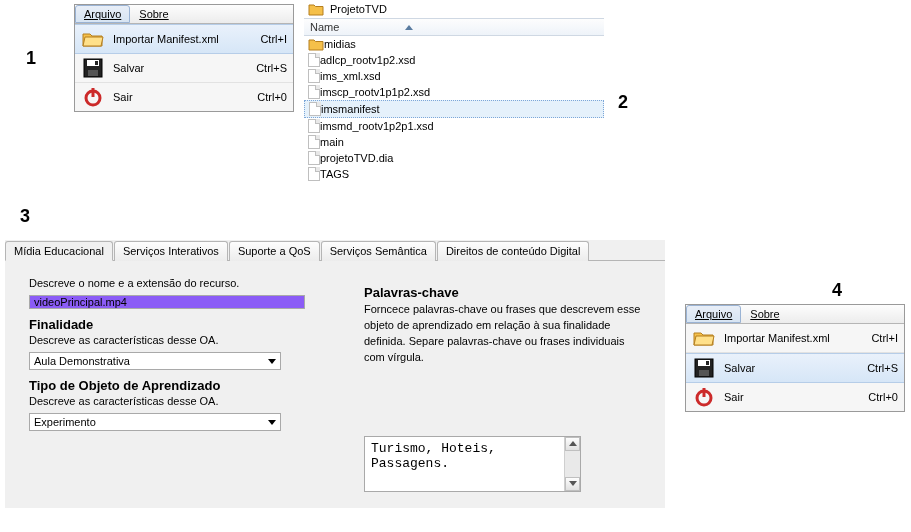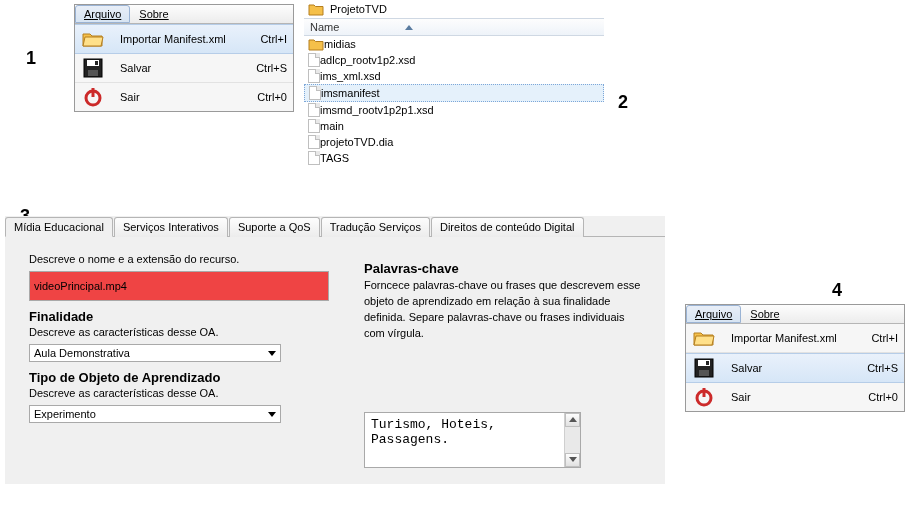--- a/index.html
+++ b/index.html
@@ -58,21 +58,21 @@
   .menu-item:last-child { border-bottom: none; }
   .menu-item.hover {
     background: linear-gradient(#e9f1fb,#d6e6f7);
     border-top: 1px solid #b6cde8;
     border-bottom: 1px solid #b6cde8;
   }
   .menu-item .icon {
     width: 24px; height: 20px;
     display: flex; align-items: center; justify-content: center;
   }
-  .menu-item .label { flex: 1; margin-left: 7px; }
+  .menu-item .label { flex: 1; }
   .menu-item .shortcut { color: #000; }
 
   
   .browser {
     position: absolute;
     left: 304px;
     top: 0;
     width: 300px;
   }
   .path-row {
@@ -116,21 +116,21 @@
   }
   .file-icon.doc::after {
     content:""; position:absolute; right:-1px; top:-1px;
     width:4px;height:4px;background:#e8e8e8;border-left:1px solid #bfbfbf;border-bottom:1px solid #bfbfbf;
   }
 
   
   .form-panel {
     position: absolute;
     left: 5px;
-    top: 216px;
+    top: 240px;
     width: 660px;
     background:#f0f0f0;
   }
   .tabs {
     display: flex;
     border-bottom: 1px solid #b5b5b5;
     background: #f0f0f0;
     gap:0;
   }
   .tab {
@@ -160,25 +160,25 @@
   .field-title {
     font-weight: bold;
     font-size: 13px;
     margin: 8px 0 2px;
   }
   .field-desc {
     font-size: 11px;
     margin-bottom: 6px;
   }
   .text-input {
-    width: 300px;
+    width: 276px;
     border: 1px solid #a9a9a9;
-    padding: 8px 4px;
+    padding: 0 4px;
     font: inherit;
-    background: #ef4444;
+    background: #8b5cf6;
   }
   .select {
     width: 252px;
     border: 1px solid #a9a9a9;
     background: #fff;
     display: flex;
     align-items: center;
     padding: 2px 4px;
     justify-content: space-between;
   }
@@ -309,20 +309,24 @@
       <span>midias</span>
     </div>
     <div class="file-row">
       <span class="file-icon doc"></span>
       <span>adlcp_rootv1p2.xsd</span>
     </div>
     <div class="file-row">
       <span class="file-icon doc"></span>
       <span>ims_xml.xsd</span>
     </div>
+    <div class="file-row">
+      <span class="file-icon doc"></span>
+      <span>imscp_rootv1p1p2.xsd</span>
+    </div>
     <div class="file-row selected">
       <span class="file-icon doc"></span>
       <span>imsmanifest</span>
     </div>
     <div class="file-row">
       <span class="file-icon doc"></span>
       <span>imsmd_rootv1p2p1.xsd</span>
     </div>
     <div class="file-row">
       <span class="file-icon doc"></span>
@@ -337,21 +341,21 @@
       <span>TAGS</span>
     </div>
   </div>
 </div>
 
 <div class="form-panel">
   <div class="tabs">
     <div class="tab active">Mídia Educacional</div>
     <div class="tab">Serviços Interativos</div>
     <div class="tab">Suporte a QoS</div>
-    <div class="tab">Tradução Serviços</div>
+    <div class="tab">Serviços Semântica</div>
     <div class="tab">Direitos de conteúdo Digital</div>
   </div>
   <div class="form-body">
     <div class="col-left">
       <div class="field-desc">Descreve o nome e a extensão do recurso.</div>
       <input class="text-input" value="videoPrincipal.mp4" style="">
 
       <div class="field-title">Finalidade</div>
       <div class="field-desc">Descreve as características desse OA.</div>
       <div class="select">

